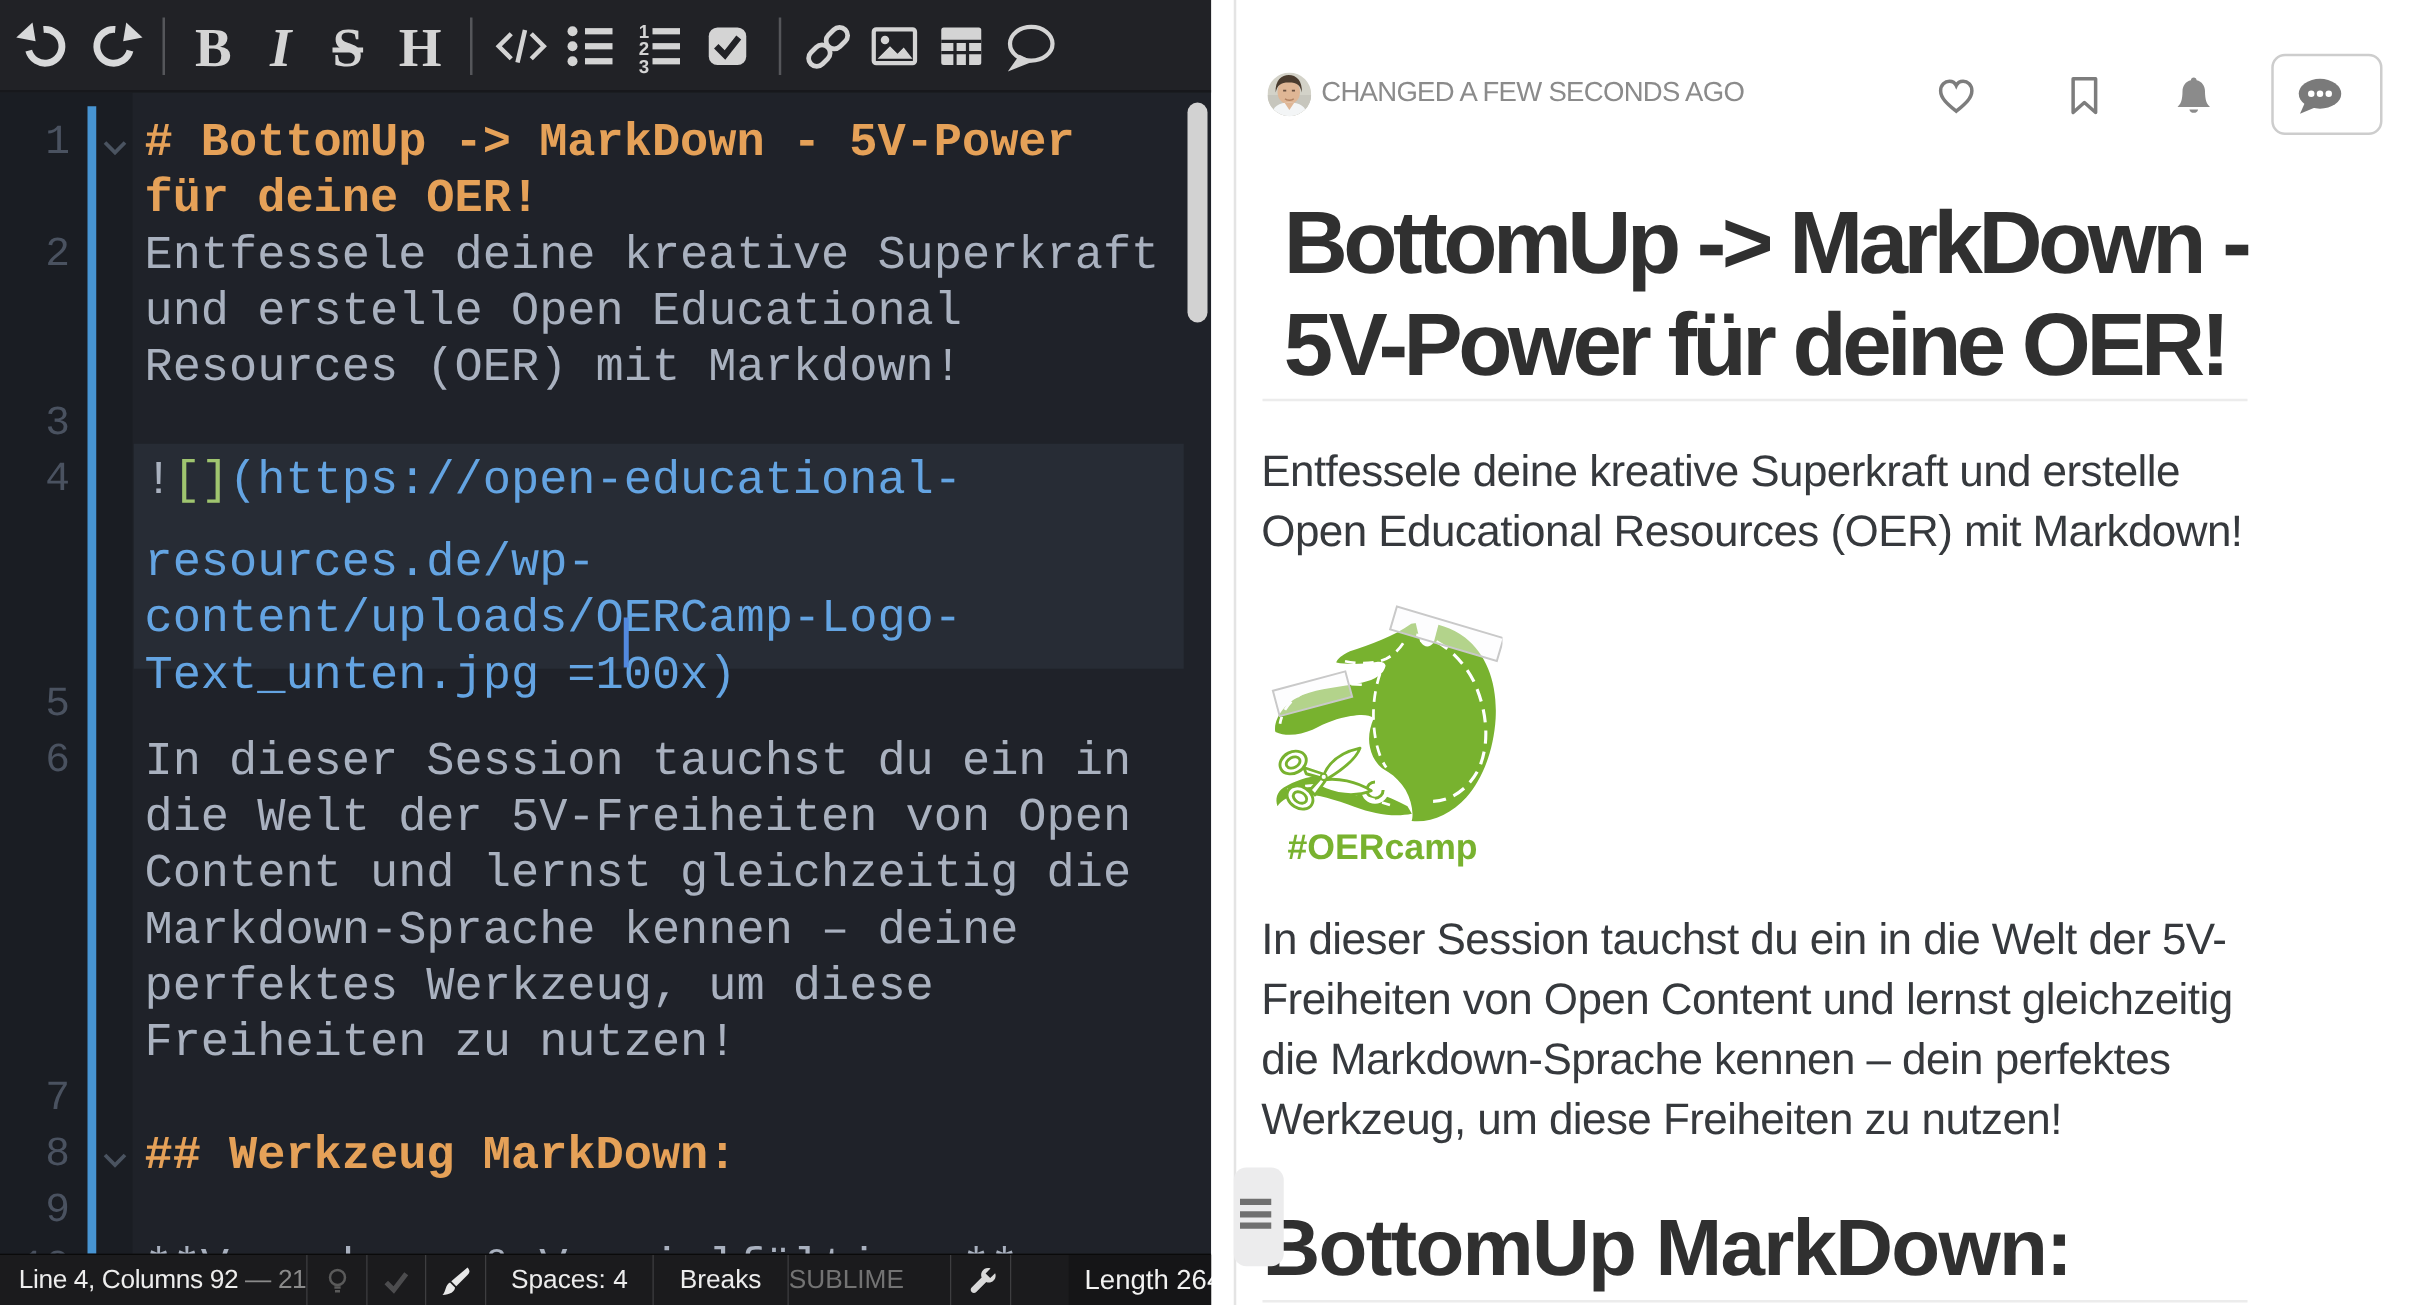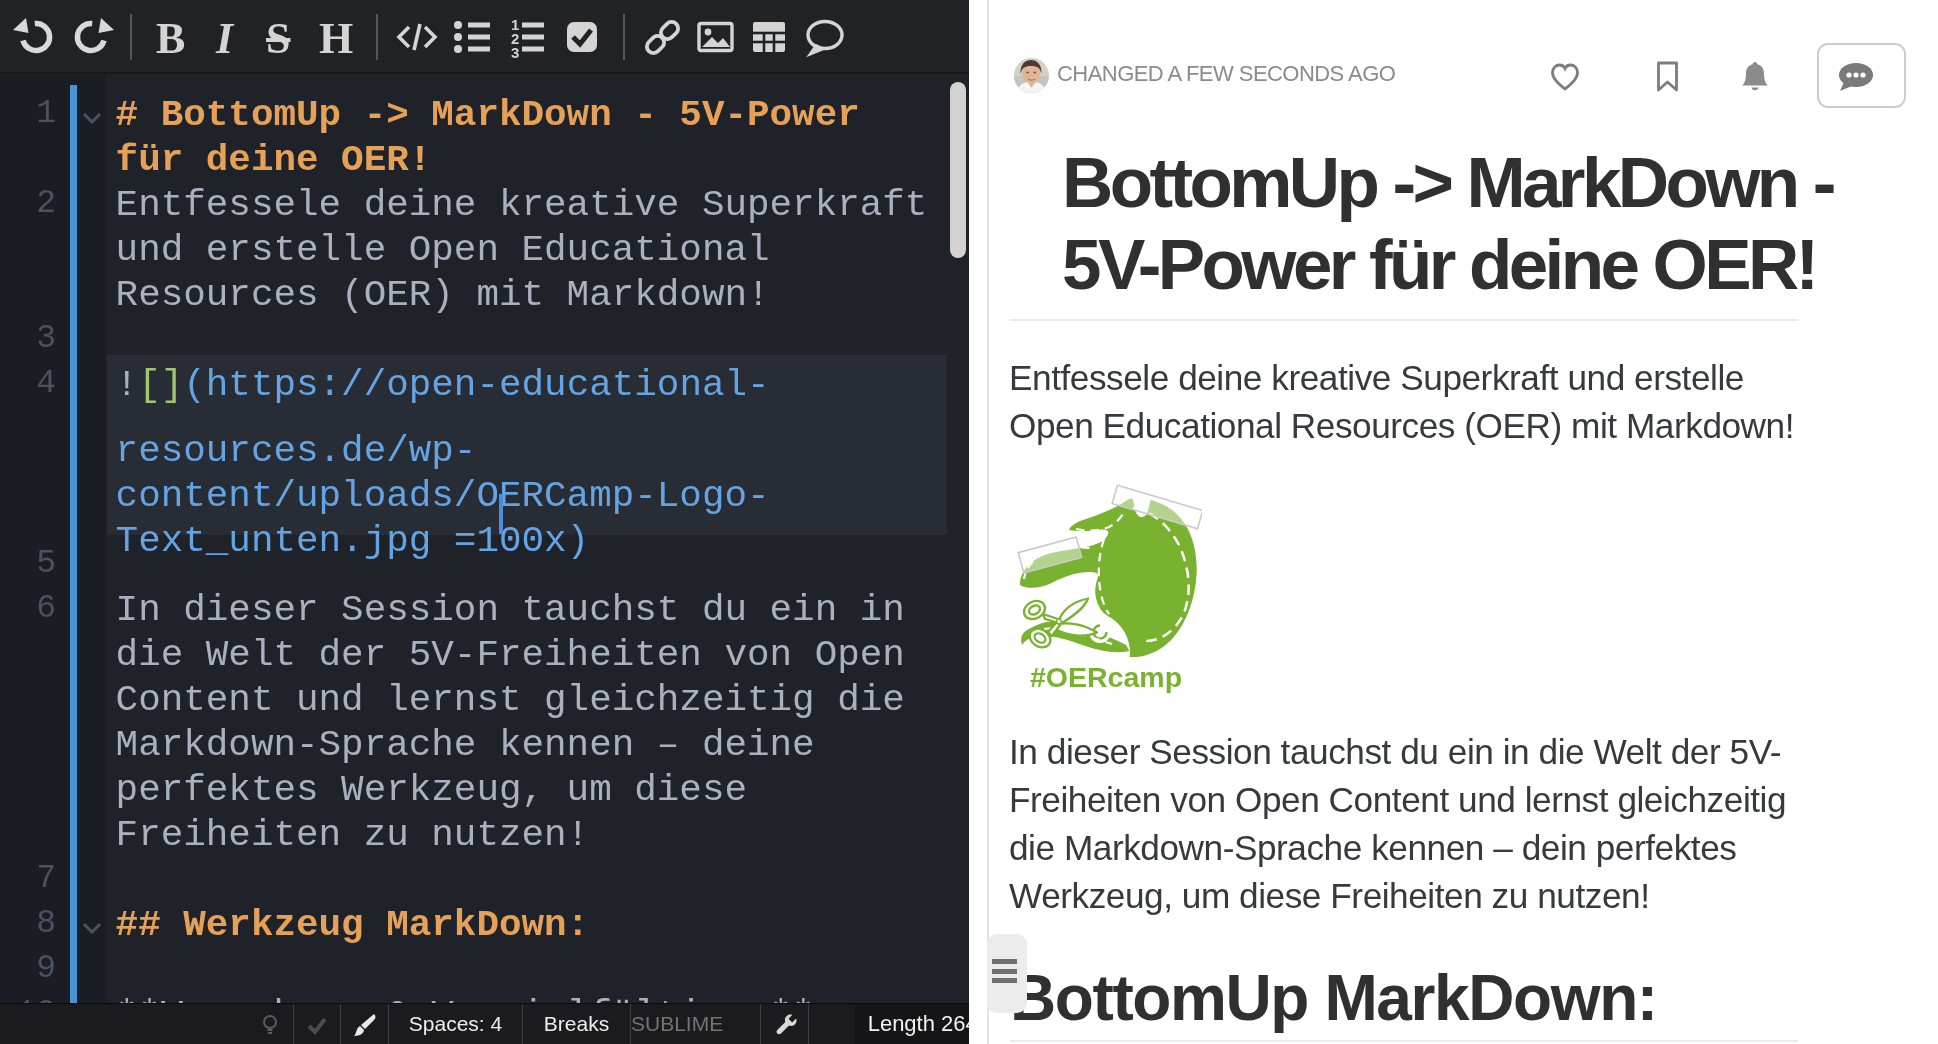--- a/index.html
+++ b/index.html
@@ -28,22 +28,22 @@
   #cursor { position:absolute; width:4px; height:40px; background:#5289e0; }
   .chev { position:absolute; width:22px; height:22px; }
   #scrollthumb { position:absolute; left:950px; top:82px; width:16px; height:176px;
     background:#d2d2d2; border-radius:8px; }
   
   #right { position:absolute; left:969px; top:0; width:969px; height:1044px; background:#fff; }
   #vline { position:absolute; left:987px; top:0; width:2px; height:1044px; background:#e4e4e4; }
   #handle { position:absolute; left:987px; top:934px; width:40px; height:79px; background:#ececed;
     border-radius:10px; }
   .hambar { position:absolute; left:992px; width:25px; height:5px; background:#707070; }
-  .title-line { position:absolute; left:1062px; white-space:nowrap; color:#303030;
-    font-weight:bold; font-size:71px; letter-spacing:-3.6px; }
+  .title-line { position:absolute; left:1027px; white-space:nowrap; color:#303030;
+    font-weight:bold; font-size:71px; letter-spacing:-3.6px;margin-top:12px; }
   .p-line { position:absolute; left:1009px; white-space:nowrap; color:#36393d;
     font-size:35.2px; letter-spacing:-0.45px; }
   .hrline { position:absolute; left:1010px; width:788px; height:2px; background:#ececec; }
 </style>
 </head>
 <body>
 <div id="left"></div>
 <div id="toolbar">
 <svg width="969" height="74" viewBox="0 0 969 74" style="position:absolute;left:0;top:0">
 
@@ -151,20 +151,23 @@
 </div>
 <svg class="chev" style="left:81px;top:107px" viewBox="0 0 22 22">
     <path d="M3 7 L11 15 L19 7" stroke="#4a5360" stroke-width="3" fill="none"></path>
   </svg>
 <svg class="chev" style="left:81px;top:917px" viewBox="0 0 22 22">
     <path d="M3 7 L11 15 L19 7" stroke="#4a5360" stroke-width="3" fill="none"></path>
   </svg>
 <div id="cursor" style="left:499px;top:494px"></div>
 
 <div id="statusbar">
+  <div class="sseg" style="left:0;width:246px;overflow:hidden;white-space:nowrap;line-height:40px;padding-left:15px;letter-spacing:-0.3px">
+    <span style="color:#ededed">Line 4, Columns 92 </span><span style="color:#8a8a8a">— 21</span>
+  </div>
   <div class="sseg" style="left:246px;width:48px"></div>
   <div class="sseg" style="left:294px;width:47px"></div>
   <div class="sseg" style="left:341px;width:48px"></div>
   <div class="sseg" style="left:389px;width:134px;text-align:center;line-height:40px;color:#ededed">Spaces: 4</div>
   <div class="sseg" style="left:523px;width:108px;text-align:center;line-height:40px;color:#ededed">Breaks</div>
   <div class="sseg" style="left:631px;width:130px;text-align:left;line-height:40px;color:#737373">SUBLIME</div>
   <div class="sseg" style="left:761px;width:48px"></div>
   <div class="abs" style="left:855px;top:0;width:160px;height:40px;background:#151517;line-height:40px;text-align:right;padding-right:25px;color:#f2f2f2;font-size:22px">Length 2644</div>
   <svg class="abs" style="left:258px;top:9px" width="24" height="24" viewBox="0 0 24 24">
     <g stroke="#5a5a5a" stroke-width="2" fill="none">

